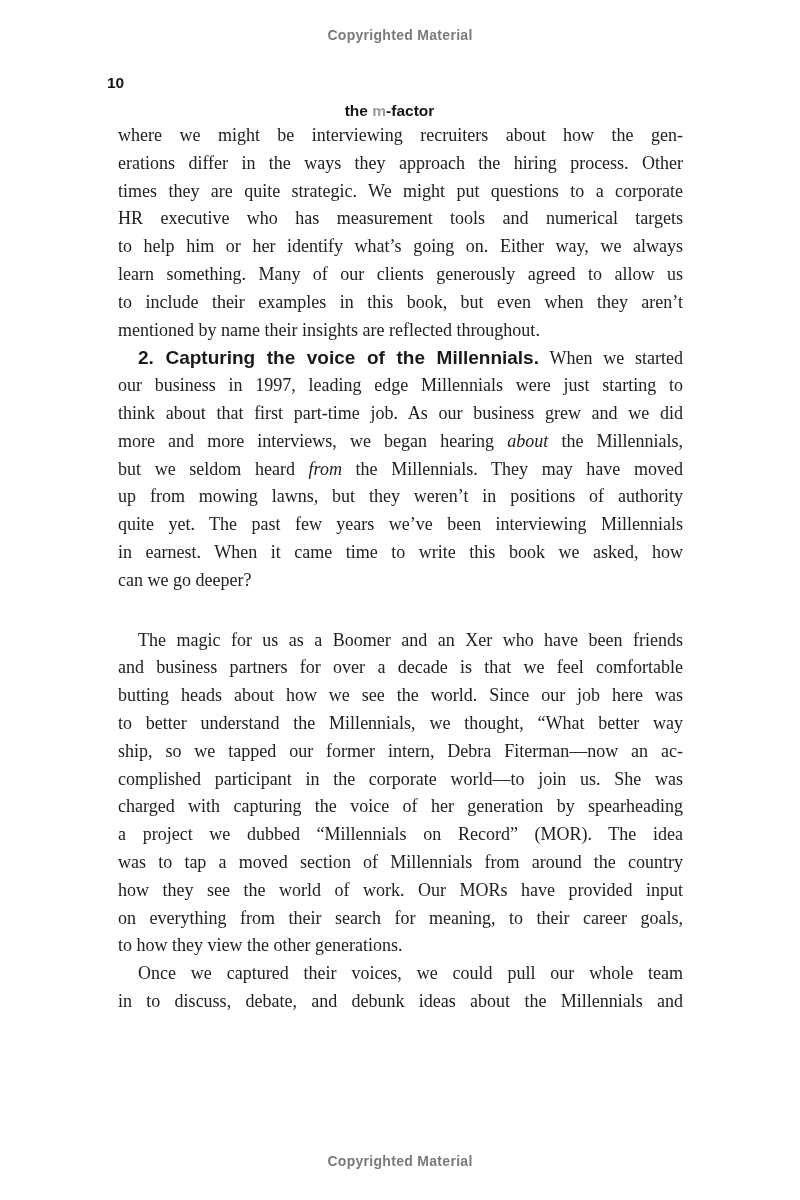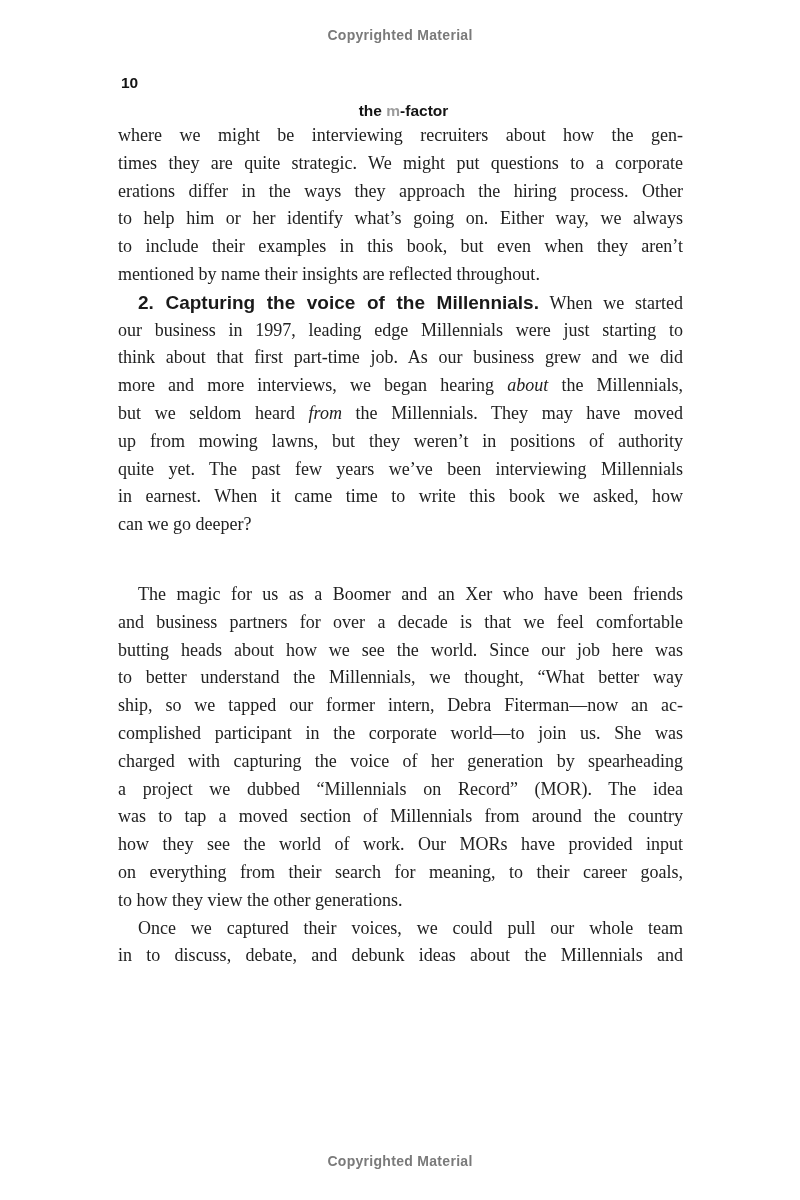--- a/index.html
+++ b/index.html
@@ -27,21 +27,21 @@
     font-family: "Liberation Sans", sans-serif;
     font-weight: bold;
     font-size: 14px;
     letter-spacing: 0.3px;
     color: var(--notice-gray);
   }
   .notice.top { top: 27px; }
   .notice.bottom { top: 1153px; }
   .header {
     position: absolute;
-    left: 121px;
+    left: 107px;
     top: 74px;
     width: 565px;
     height: 20px;
     font-family: "Liberation Sans", sans-serif;
     font-weight: bold;
     font-size: 15.5px;
     color: var(--title-black);
   }
   .pagenum {
     position: absolute;
@@ -68,21 +68,21 @@
     color: var(--body-ink);
     text-align: justify;
     text-align-last: justify;
     white-space: nowrap;
   }
   .line.end {
     text-align: left;
     text-align-last: left;
   }
   .line.ind { text-indent: 20px; }
-  .line.gap { margin-top: 42px; }
+  .line.gap { margin-top: 32px; }
   .seg-r { font-family: "Liberation Serif", serif; }
   .seg-i { font-family: "Liberation Serif", serif; font-style: italic; }
   .seg-b {
     font-family: "Liberation Sans", sans-serif;
     font-weight: bold;
     font-size: 19px;
     color: #1a1a1a;
   }
 </style>
 </head>
@@ -92,23 +92,25 @@
 
   <div class="notice top">Copyrighted Material</div>
 
   <div class="header">
     <span class="pagenum">10</span>
     <span class="running-title"><span>the </span><span class="accent">m</span><span>-factor</span></span>
   </div>
 
   <div class="body-text">
       <div class="line"><span class="seg-r">where we might be interviewing recruiters about how the gen-</span></div>
+      <div class="line"><span class="seg-r">erations differ in the ways they approach the hiring process. Other</span></div>
       <div class="line"><span class="seg-r">times they are quite strategic. We might put questions to a corporate</span></div>
-      <div class="line"><span class="seg-r">erations differ in the ways they approach the hiring process. Other</span></div>
+      <div class="line"><span class="seg-r">HR executive who has measurement tools and numerical targets</span></div>
       <div class="line"><span class="seg-r">to help him or her identify what’s going on. Either way, we always</span></div>
+      <div class="line"><span class="seg-r">learn something. Many of our clients generously agreed to allow us</span></div>
       <div class="line"><span class="seg-r">to include their examples in this book, but even when they aren’t</span></div>
       <div class="line end"><span class="seg-r">mentioned by name their insights are reflected throughout.</span></div>
       <div class="line ind"><span class="seg-b">2. Capturing the voice of the Millennials.</span><span class="seg-r"> When we started</span></div>
       <div class="line"><span class="seg-r">our business in 1997, leading edge Millennials were just starting to</span></div>
       <div class="line"><span class="seg-r">think about that first part-time job. As our business grew and we did</span></div>
       <div class="line"><span class="seg-r">more and more interviews, we began hearing </span><span class="seg-i">about</span><span class="seg-r"> the Millennials,</span></div>
       <div class="line"><span class="seg-r">but we seldom heard </span><span class="seg-i">from</span><span class="seg-r"> the Millennials. They may have moved</span></div>
       <div class="line"><span class="seg-r">up from mowing lawns, but they weren’t in positions of authority</span></div>
       <div class="line"><span class="seg-r">quite yet. The past few years we’ve been interviewing Millennials</span></div>
       <div class="line"><span class="seg-r">in earnest. When it came time to write this book we asked, how</span></div>

